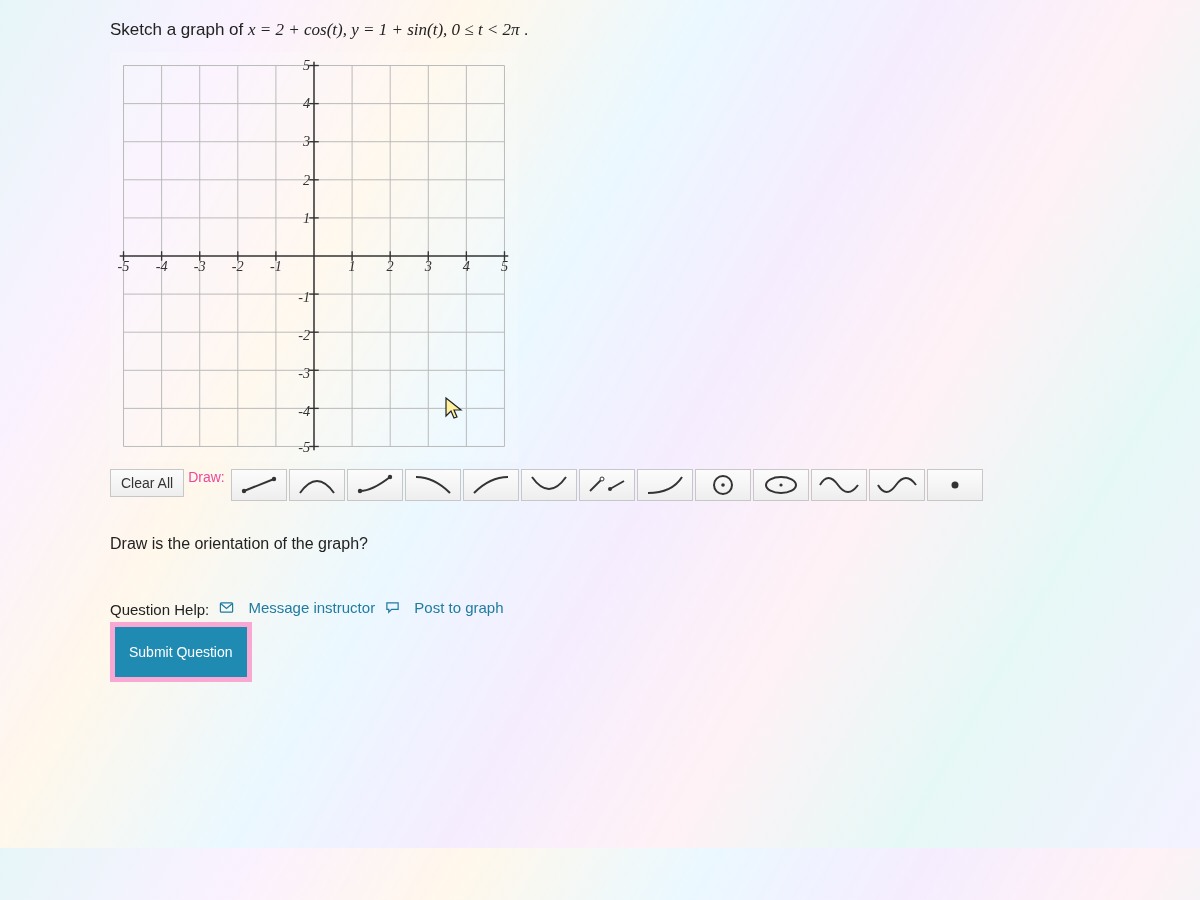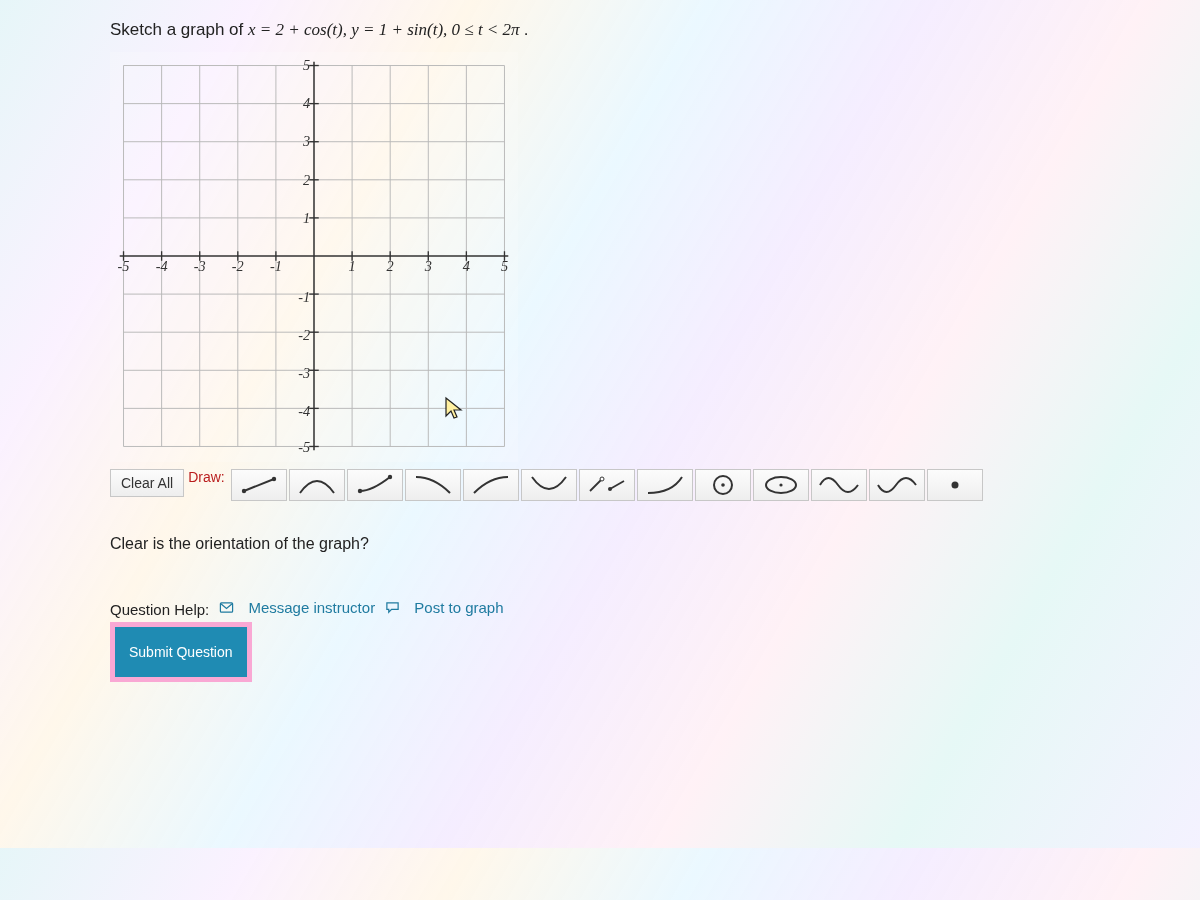--- a/index.html
+++ b/index.html
@@ -62,21 +62,21 @@
     height: 30px;
     cursor: pointer;
     display: flex;
     align-items: center;
     justify-content: center;
   }
   .tool svg { width: 46px; height: 24px; }
   .draw-label {
     font-size: 14px;
     margin: 0 4px 0 2px;
-    color: #b91c1c;
+    color: #ec4899;
   }
   .q2 {
     margin-top: 34px;
     font-size: 16px;
   }
   .options {
     margin-top: 28px;
     margin-left: 10px;
   }
   .opt {
@@ -283,21 +283,21 @@
           <path d="M4 12 Q12 26 22 12 Q32 -2 42 12" fill="none" stroke="#333" stroke-width="2"></path>
         </svg>
     </div>
     <div class="tool">
       <svg viewBox="0 0 46 24">
           <circle cx="23" cy="12" r="3.5" fill="#333"></circle>
         </svg>
     </div>
   </div>
 
-  <div class="q2">Clear is the orientation of the graph?</div>
+  <div class="q2">Draw is the orientation of the graph?</div>
 
   <div class="options">
   </div>
 
   <div class="help-row">
     <span>Question Help:</span>
     <span class="help-link">
       <svg viewBox="0 0 16 16">
           <rect x="1.5" y="3" width="13" height="10" rx="1" fill="none" stroke="#1f7ba0" stroke-width="1.3"></rect>
           <path d="M2 4 L8 9 L14 4" fill="none" stroke="#1f7ba0" stroke-width="1.3"></path>

